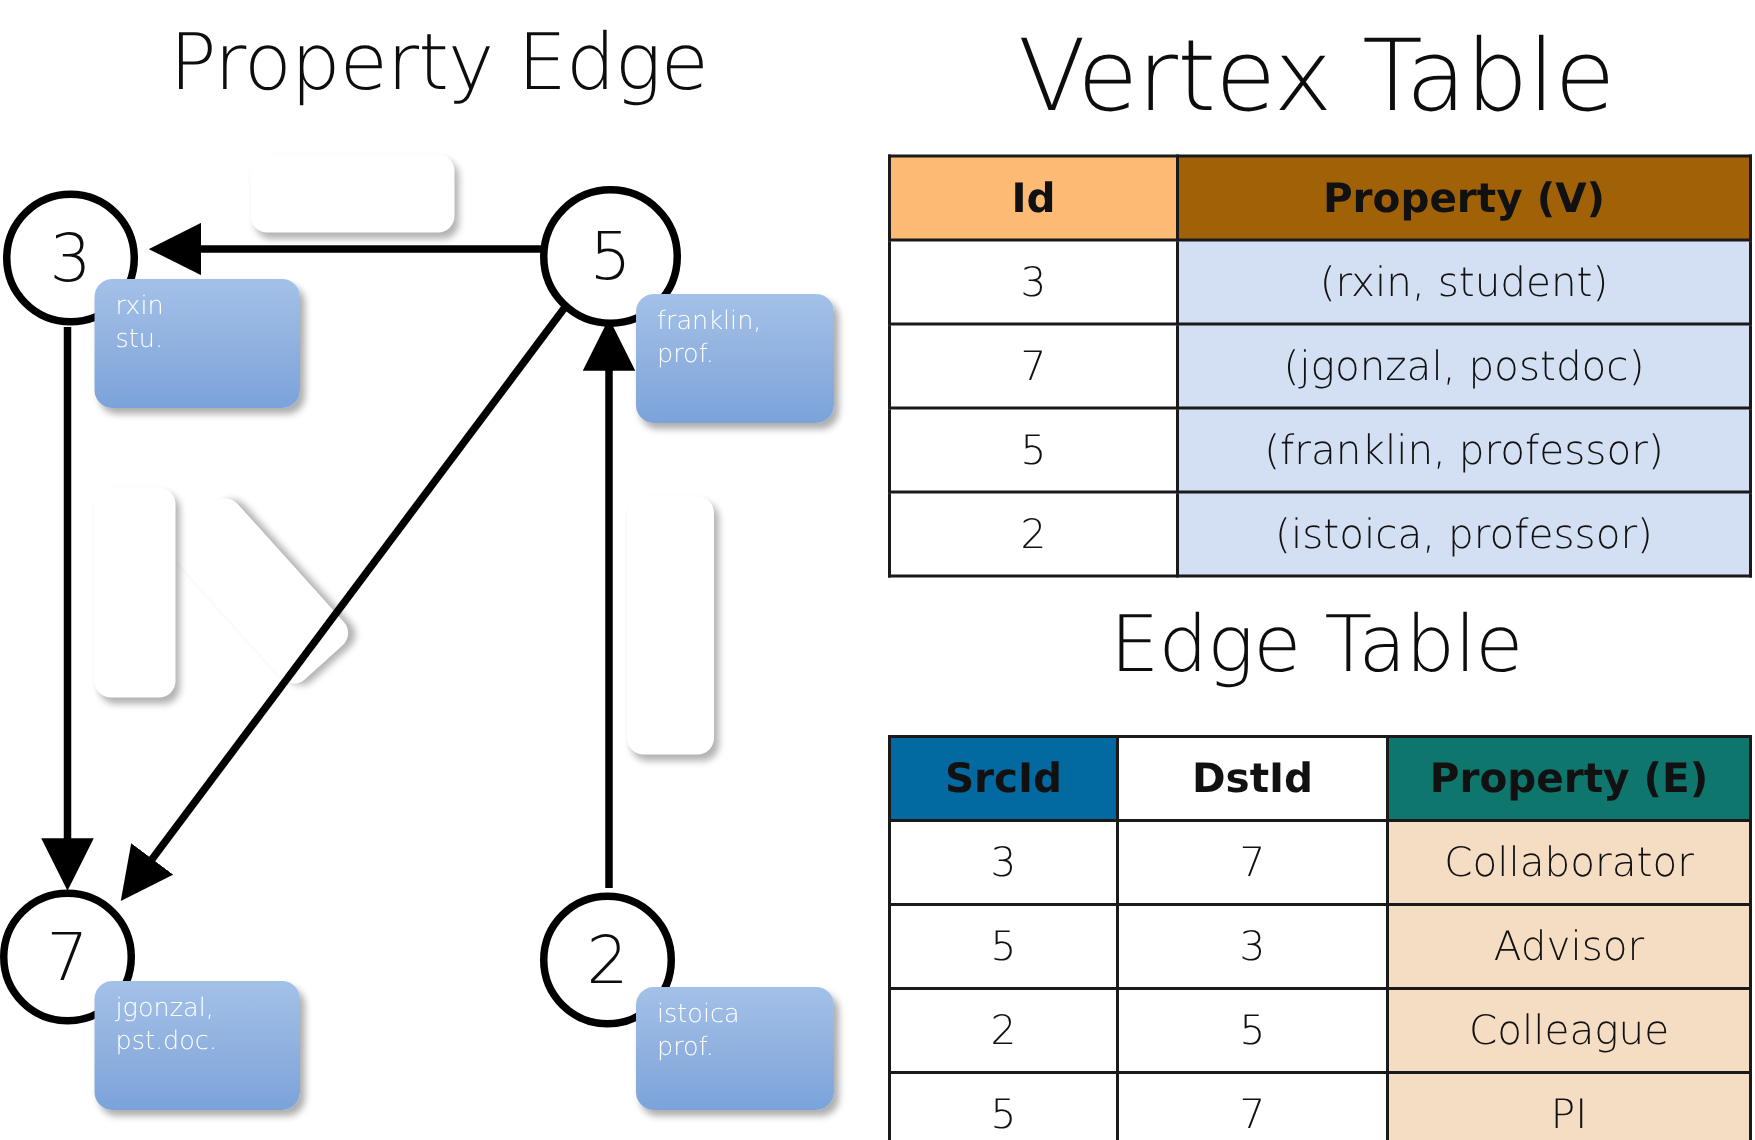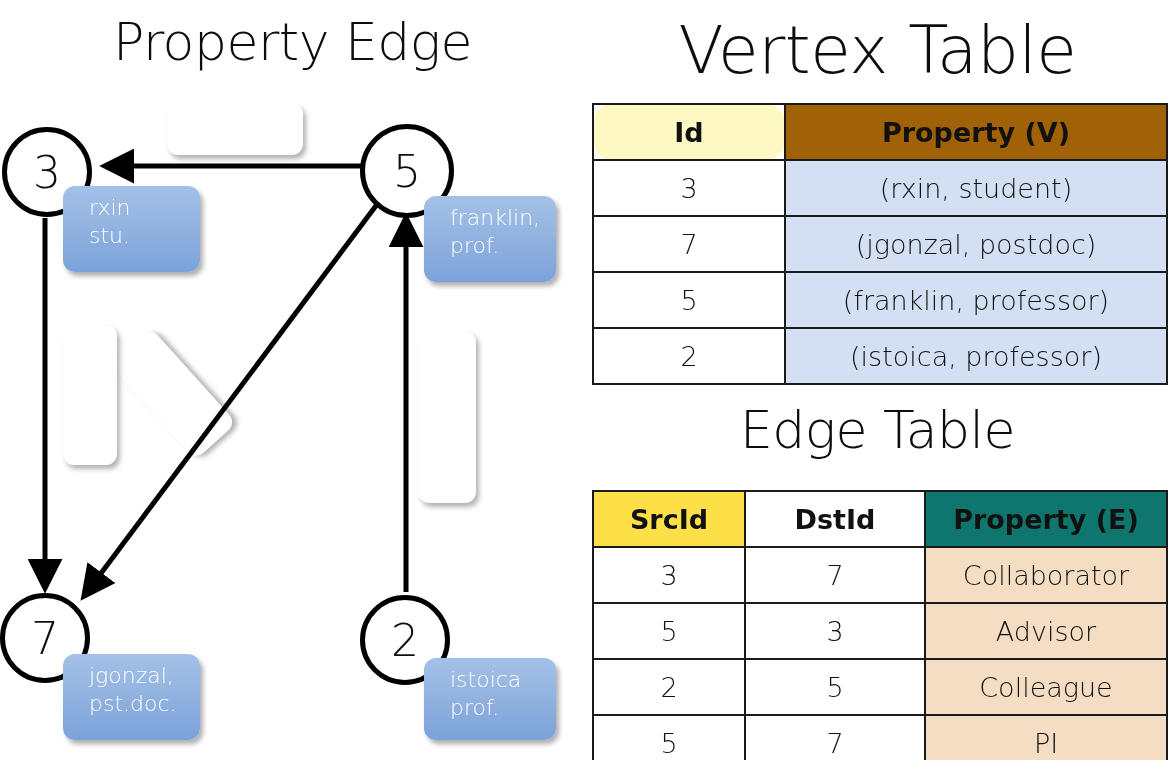--- a/index.html
+++ b/index.html
@@ -51,23 +51,23 @@
   }
 
   .vbox {
     position: absolute;
     border-radius: 12px;
     background: linear-gradient(to bottom, #a3c1e8 0%, #93b3e0 45%, #7ba3da 100%);
     box-shadow: 3px 4px 5px rgba(0,0,0,0.32);
     color: #ffffff;
     font-family: "DejaVu Sans", sans-serif;
     font-weight: 300;
-    font-size: 22px;
+    font-size: 17px;
     line-height: 1.28;
-    padding: 8px 0 0 26px;
+    padding: 8px 0 0 14px;
     box-sizing: border-box;
     z-index: 5;
   }
 
   .ebox {
     position: absolute;
     border-radius: 11px;
     background: linear-gradient(to bottom, #eeb36a 0%, #e9a champs 0%, #eeb877 40%, #e49d4e 100%);
     box-shadow: 3px 4px 5px rgba(0,0,0,0.30);
     color: #ffffff;
@@ -95,28 +95,28 @@
   .tbl td, .tbl th {
     border: 2px solid #1a1a1a;
     text-align: center;
     font-weight: 300;
     padding: 0;
   }
   .tbl th { font-weight: 700; }
 
   #vertex-table { left: 592px; top: 103px; width: 576px; }
   #vertex-table th, #vertex-table td { height: 54px; font-size: 27px; }
-  #vertex-table .hdr-id   { width: 190px; background: #fef9c3; border-radius: 19px; }
+  #vertex-table .hdr-id   { width: 190px; background: #fdba74; }
   #vertex-table .hdr-prop { background: #a16207; }
   #vertex-table .cell-id  { background: #ffffff; }
   #vertex-table .cell-prop{ background: #d3dff2; }
 
   #edge-table { left: 592px; top: 490px; width: 576px; }
   #edge-table th, #edge-table td { height: 54px; font-size: 27px; }
-  #edge-table .hdr-src  { width: 150px; background: #fde047; }
+  #edge-table .hdr-src  { width: 150px; background: #0369a1; }
   #edge-table .hdr-dst  { width: 178px; background: #ffffff; }
   #edge-table .hdr-prop { background: #0f766e; }
   #edge-table .cell-plain { background: #ffffff; }
   #edge-table .cell-prop  { background: #f5ddc3; }
 </style>
 </head>
 <body>
 
 <div id="page">
 

